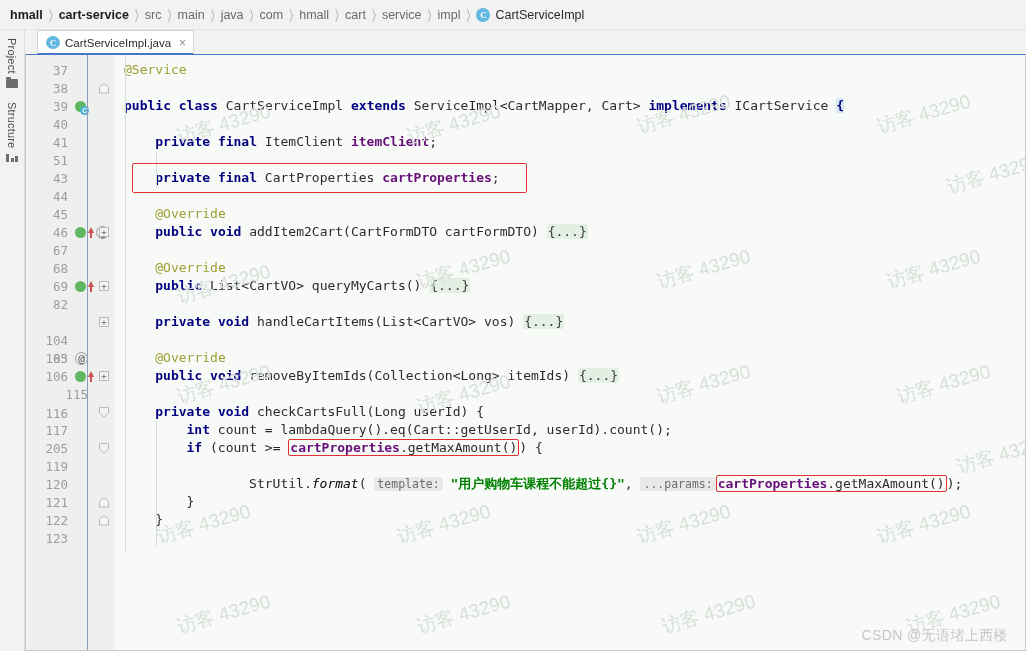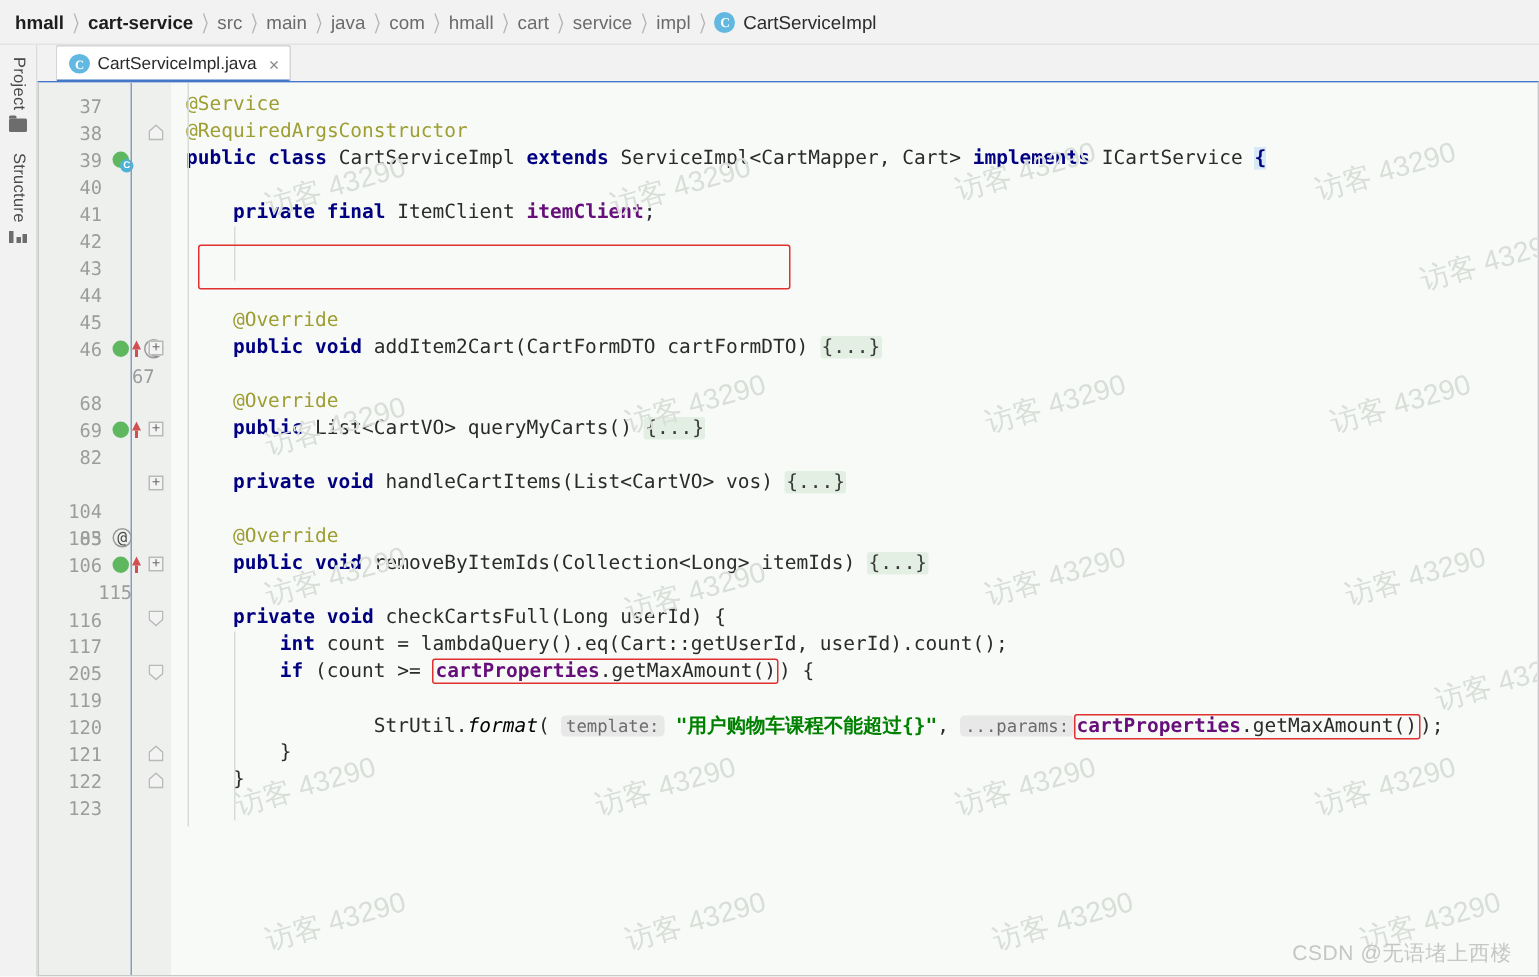--- a/index.html
+++ b/index.html
@@ -315,21 +315,21 @@
             </div>
             <div class="ln-row" style="top: 60px;">
               <span class="ln-num">40</span>
               <span class="ln-marks"></span>
             </div>
             <div class="ln-row" style="top: 78px;">
               <span class="ln-num">41</span>
               <span class="ln-marks"></span>
             </div>
             <div class="ln-row" style="top: 96px;">
-              <span class="ln-num">42</span>
+              <span class="ln-num">51</span>
               <span class="ln-marks"></span>
             </div>
             <div class="ln-row" style="top: 114px;">
               <span class="ln-num">43</span>
               <span class="ln-marks"></span>
             </div>
             <div class="ln-row" style="top: 132px;">
               <span class="ln-num">44</span>
               <span class="ln-marks"></span>
             </div>
@@ -339,21 +339,21 @@
             </div>
             <div class="ln-row" style="top: 168px;">
               <span class="ln-num">46</span>
               <span class="ln-marks">
                 <span class="mark-bean"></span>
                 <span class="mark-arrow"></span>
                 <span class="mark-at">@</span>
               </span>
             </div>
             <div class="fold-box" style="top: 172px;">+</div>
-            <div class="ln-row" style="top: 186px; margin-left: 35px;">
+            <div class="ln-row" style="top: 186px;">
               <span class="ln-num">67</span>
               <span class="ln-marks"></span>
             </div>
             <div class="ln-row" style="top: 204px;">
               <span class="ln-num">68</span>
               <span class="ln-marks"></span>
             </div>
             <div class="ln-row" style="top: 222px;">
               <span class="ln-num">69</span>
               <span class="ln-marks">
@@ -441,25 +441,25 @@
                 <path d="M5,0.5 L9.5,4.5 L9.5,10 L0.5,10 L0.5,4.5 Z" fill="#f3f3f3" stroke="#b9b9b9"></path>
               </svg>
             </div>
             <div class="ln-row" style="top: 474px;">
               <span class="ln-num">123</span>
               <span class="ln-marks"></span>
             </div>
           </div>
         <div class="code-area" id="codeArea">
             <div class="cline" style="top: 6px; left: 10px;"><span class="ann">@Service</span></div>
-            <div class="cline" style="top: 24px; left: 10px;"><span class="ann">@RequiredArgsConstructor</span></div>
             <div class="cline" style="top: 42px; left: 10px;"><span class="kw">public </span><span class="kw">class </span><span class="plain">CartServiceImpl </span><span class="kw">extends </span><span class="plain">ServiceImpl&lt;CartMapper, Cart&gt; </span><span class="kw">implements </span><span class="plain">ICartService </span><span class="brace-hl">{</span></div>
             <div class="cline" style="top: 60px; left: 10px;"></div>
             <div class="cline" style="top: 78px; left: 41.28px;"><span class="kw">private </span><span class="kw">final </span><span class="plain">ItemClient </span><span class="fld">itemClient</span><span class="plain">;</span></div>
             <div class="cline" style="top: 96px; left: 10px;"></div>
+            <div class="cline" style="top: 114px; left: 41.28px;"><span class="kw">private </span><span class="kw">final </span><span class="plain">CartProperties </span><span class="fld">cartProperties</span><span class="plain">;</span></div>
             <div class="cline" style="top: 132px; left: 10px;"></div>
             <div class="cline" style="top: 150px; left: 41.28px;"><span class="ann">@Override</span></div>
             <div class="cline" style="top: 168px; left: 41.28px;"><span class="kw">public </span><span class="kw">void </span><span class="plain">addItem2Cart(CartFormDTO cartFormDTO) </span><span class="fold-tag">{...}</span></div>
             <div class="cline" style="top: 186px; left: 10px;"></div>
             <div class="cline" style="top: 204px; left: 41.28px;"><span class="ann">@Override</span></div>
             <div class="cline" style="top: 222px; left: 41.28px;"><span class="kw">public </span><span class="plain">List&lt;CartVO&gt; queryMyCarts() </span><span class="fold-tag">{...}</span></div>
             <div class="cline" style="top: 240px; left: 10px;"></div>
             <div class="cline" style="top: 258px; left: 41.28px;"><span class="kw">private </span><span class="kw">void </span><span class="plain">handleCartItems(List&lt;CartVO&gt; vos) </span><span class="fold-tag">{...}</span></div>
             <div class="cline" style="top: 276px; left: 10px;"></div>
             <div class="cline" style="top: 294px; left: 41.28px;"><span class="ann">@Override</span></div>

